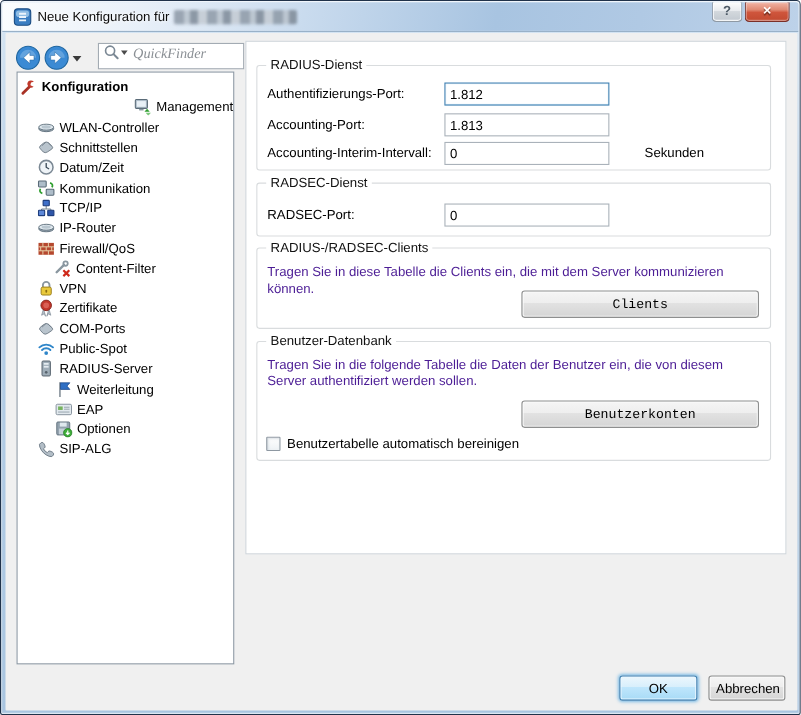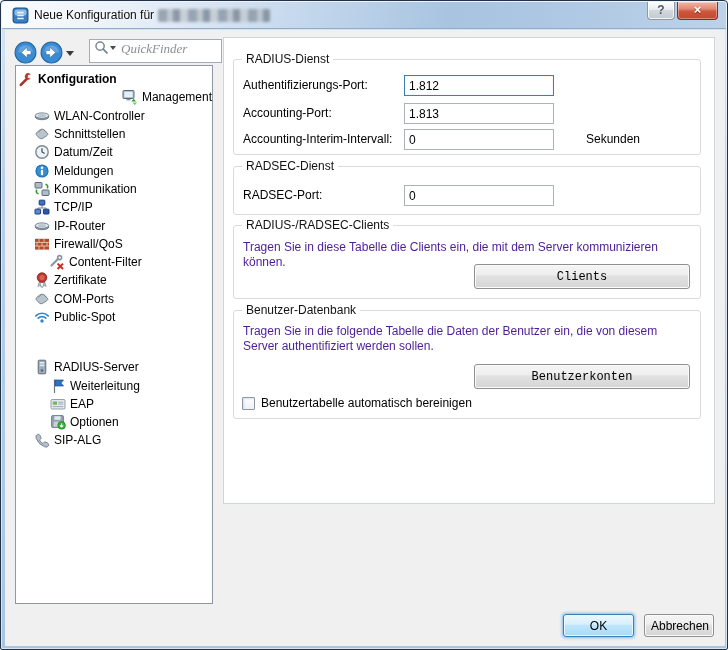--- a/index.html
+++ b/index.html
@@ -169,31 +169,20 @@
           <svg viewBox="0 0 16 16">
             <circle cx="8" cy="8" r="6.2" fill="#eef3f7" stroke="#7b8894" stroke-width="1.4"></circle>
             <path d="M8 4.2 V8 l2.6 1.6" stroke="#3a4a58" stroke-width="1.2" fill="none"></path>
           </svg>
         </span>
         <span class="tree-label">Datum/Zeit</span>
       </div>
       <div class="tree-row" style="padding-left: 18px;">
         <span class="tree-icon">
           <svg viewBox="0 0 16 16">
-            <circle cx="8" cy="8" r="6.6" fill="#2077bd"></circle>
-            <circle cx="8" cy="8" r="5.2" fill="#3a8ecf"></circle>
-            <circle cx="8" cy="4.7" r="1.3" fill="#fff"></circle>
-            <rect x="6.9" y="6.7" width="2.2" height="5.5" rx="1" fill="#fff"></rect>
-          </svg>
-        </span>
-        <span class="tree-label">Meldungen</span>
-      </div>
-      <div class="tree-row" style="padding-left: 18px;">
-        <span class="tree-icon">
-          <svg viewBox="0 0 16 16">
             <rect x="1" y="1.5" width="7" height="5.5" rx=".8" fill="#aebdc9" stroke="#5a6b78"></rect>
             <rect x="8" y="9" width="7" height="5.5" rx=".8" fill="#aebdc9" stroke="#5a6b78"></rect>
             <path d="M11.5 3.2 q3.2 1 1.8 4.2 M4.5 12.8 q-3.2-1-1.8-4.2" stroke="#2e9e2e" stroke-width="1.6" fill="none"></path>
           </svg>
         </span>
         <span class="tree-label">Kommunikation</span>
       </div>
       <div class="tree-row" style="padding-left: 18px;">
         <span class="tree-icon">
           <svg viewBox="0 0 16 16">
@@ -230,20 +219,30 @@
             <path d="M2.5 11.5 L9.2 4.8" stroke="#8a97a0" stroke-width="2.2" stroke-linecap="round"></path>
             <circle cx="10.6" cy="3.6" r="2" fill="none" stroke="#8a97a0" stroke-width="1.6"></circle>
             <path d="M8.6 9.6 l5.4 5.4 M14 9.6 l-5.4 5.4" stroke="#cf2a1b" stroke-width="2"></path>
           </svg>
         </span>
         <span class="tree-label">Content-Filter</span>
       </div>
       <div class="tree-row" style="padding-left: 18px;">
         <span class="tree-icon">
           <svg viewBox="0 0 16 16">
+            <path d="M5 7.5 V5.2 a3 3 0 0 1 6 0 V7.5" fill="none" stroke="#8a97a0" stroke-width="1.7"></path>
+            <rect x="3.4" y="7" width="9.2" height="7.2" rx="1.4" fill="#e9c93c" stroke="#9c7f1c" stroke-width=".9"></rect>
+            <rect x="7.3" y="9.3" width="1.6" height="2.8" rx=".8" fill="#8a6d10"></rect>
+          </svg>
+        </span>
+        <span class="tree-label">VPN</span>
+      </div>
+      <div class="tree-row" style="padding-left: 18px;">
+        <span class="tree-icon">
+          <svg viewBox="0 0 16 16">
             <path d="M5.6 8.5 3.8 14.6 6.4 13.2 7.4 15.6z" fill="#b6bfc7" stroke="#7b8894" stroke-width=".6"></path>
             <path d="M10.4 8.5 12.2 14.6 9.6 13.2 8.6 15.6z" fill="#b6bfc7" stroke="#7b8894" stroke-width=".6"></path>
             <circle cx="8" cy="5.6" r="4.8" fill="#c2362b" stroke="#7e1d14" stroke-width=".8"></circle>
             <circle cx="8" cy="5.6" r="2.6" fill="#d96055"></circle>
           </svg>
         </span>
         <span class="tree-label">Zertifikate</span>
       </div>
       <div class="tree-row" style="padding-left: 18px;">
         <span class="tree-icon">
@@ -256,21 +255,21 @@
       </div>
       <div class="tree-row" style="padding-left: 18px;">
         <span class="tree-icon">
           <svg viewBox="0 0 16 16">
             <path d="M1.8 6.8 a8.8 8.8 0 0 1 12.4 0 M4.2 9.2 a5.4 5.4 0 0 1 7.6 0" fill="none" stroke="#2f86c9" stroke-width="1.7" stroke-linecap="round"></path>
             <circle cx="8" cy="12" r="1.7" fill="#2f86c9"></circle>
           </svg>
         </span>
         <span class="tree-label">Public-Spot</span>
       </div>
-      <div class="tree-row" style="padding-left: 18px; margin-top: 32px;">
+      <div class="tree-row" style="padding-left: 18px;">
         <span class="tree-icon">
           <svg viewBox="0 0 16 16">
             <rect x="4.2" y="1.2" width="7.6" height="13.6" rx="1" fill="#9fadb8" stroke="#57626c" stroke-width=".9"></rect>
             <rect x="5.8" y="3" width="4.4" height="1.6" fill="#e4ebf0"></rect>
             <rect x="5.8" y="5.6" width="4.4" height="1.6" fill="#e4ebf0"></rect>
             <circle cx="8" cy="11.5" r="1.2" fill="#57626c"></circle>
           </svg>
         </span>
         <span class="tree-label">RADIUS-Server</span>
       </div>

